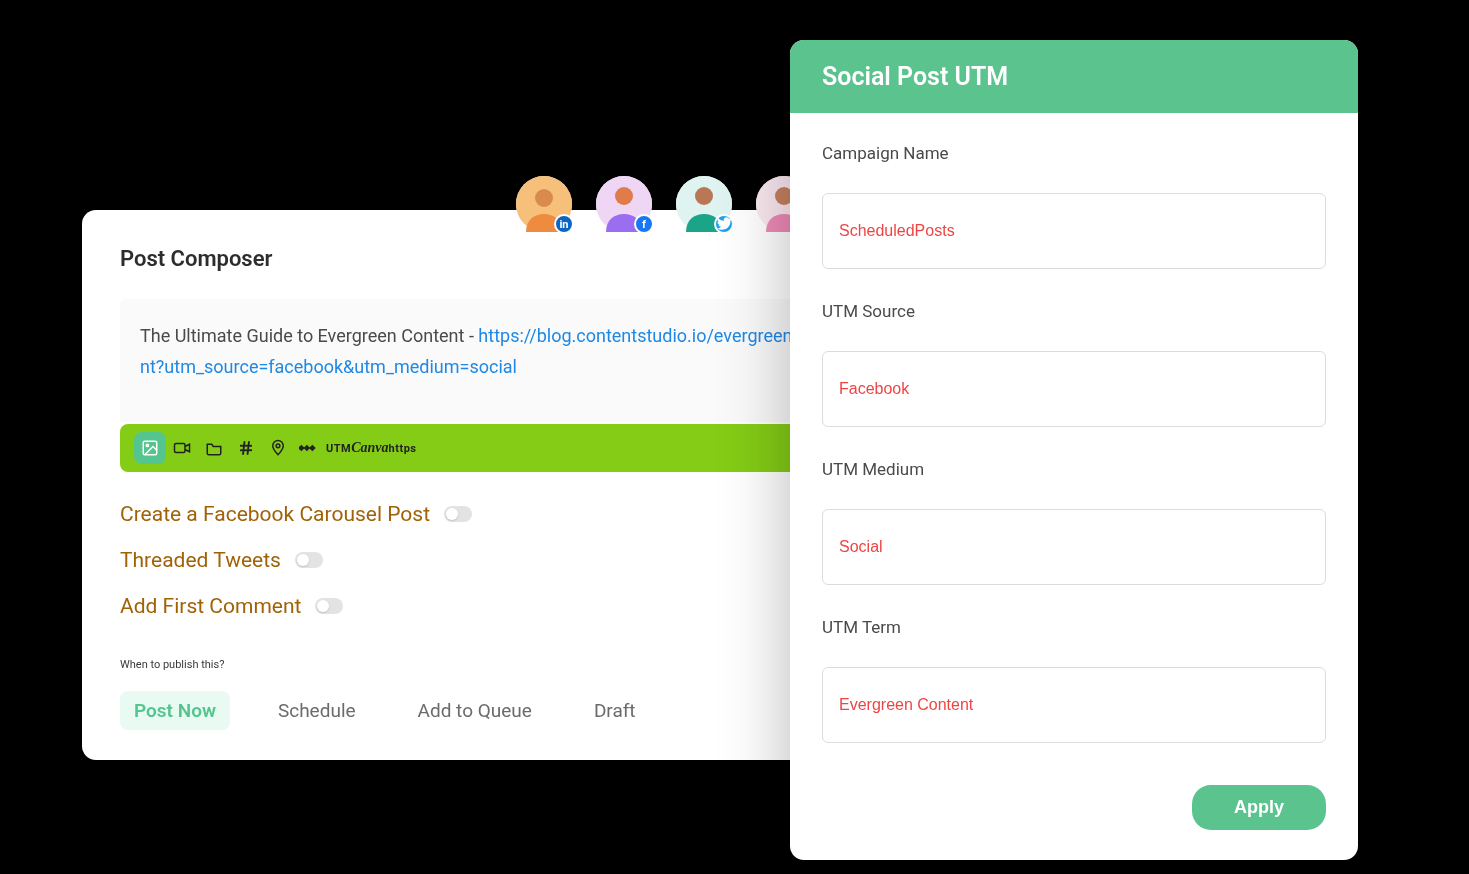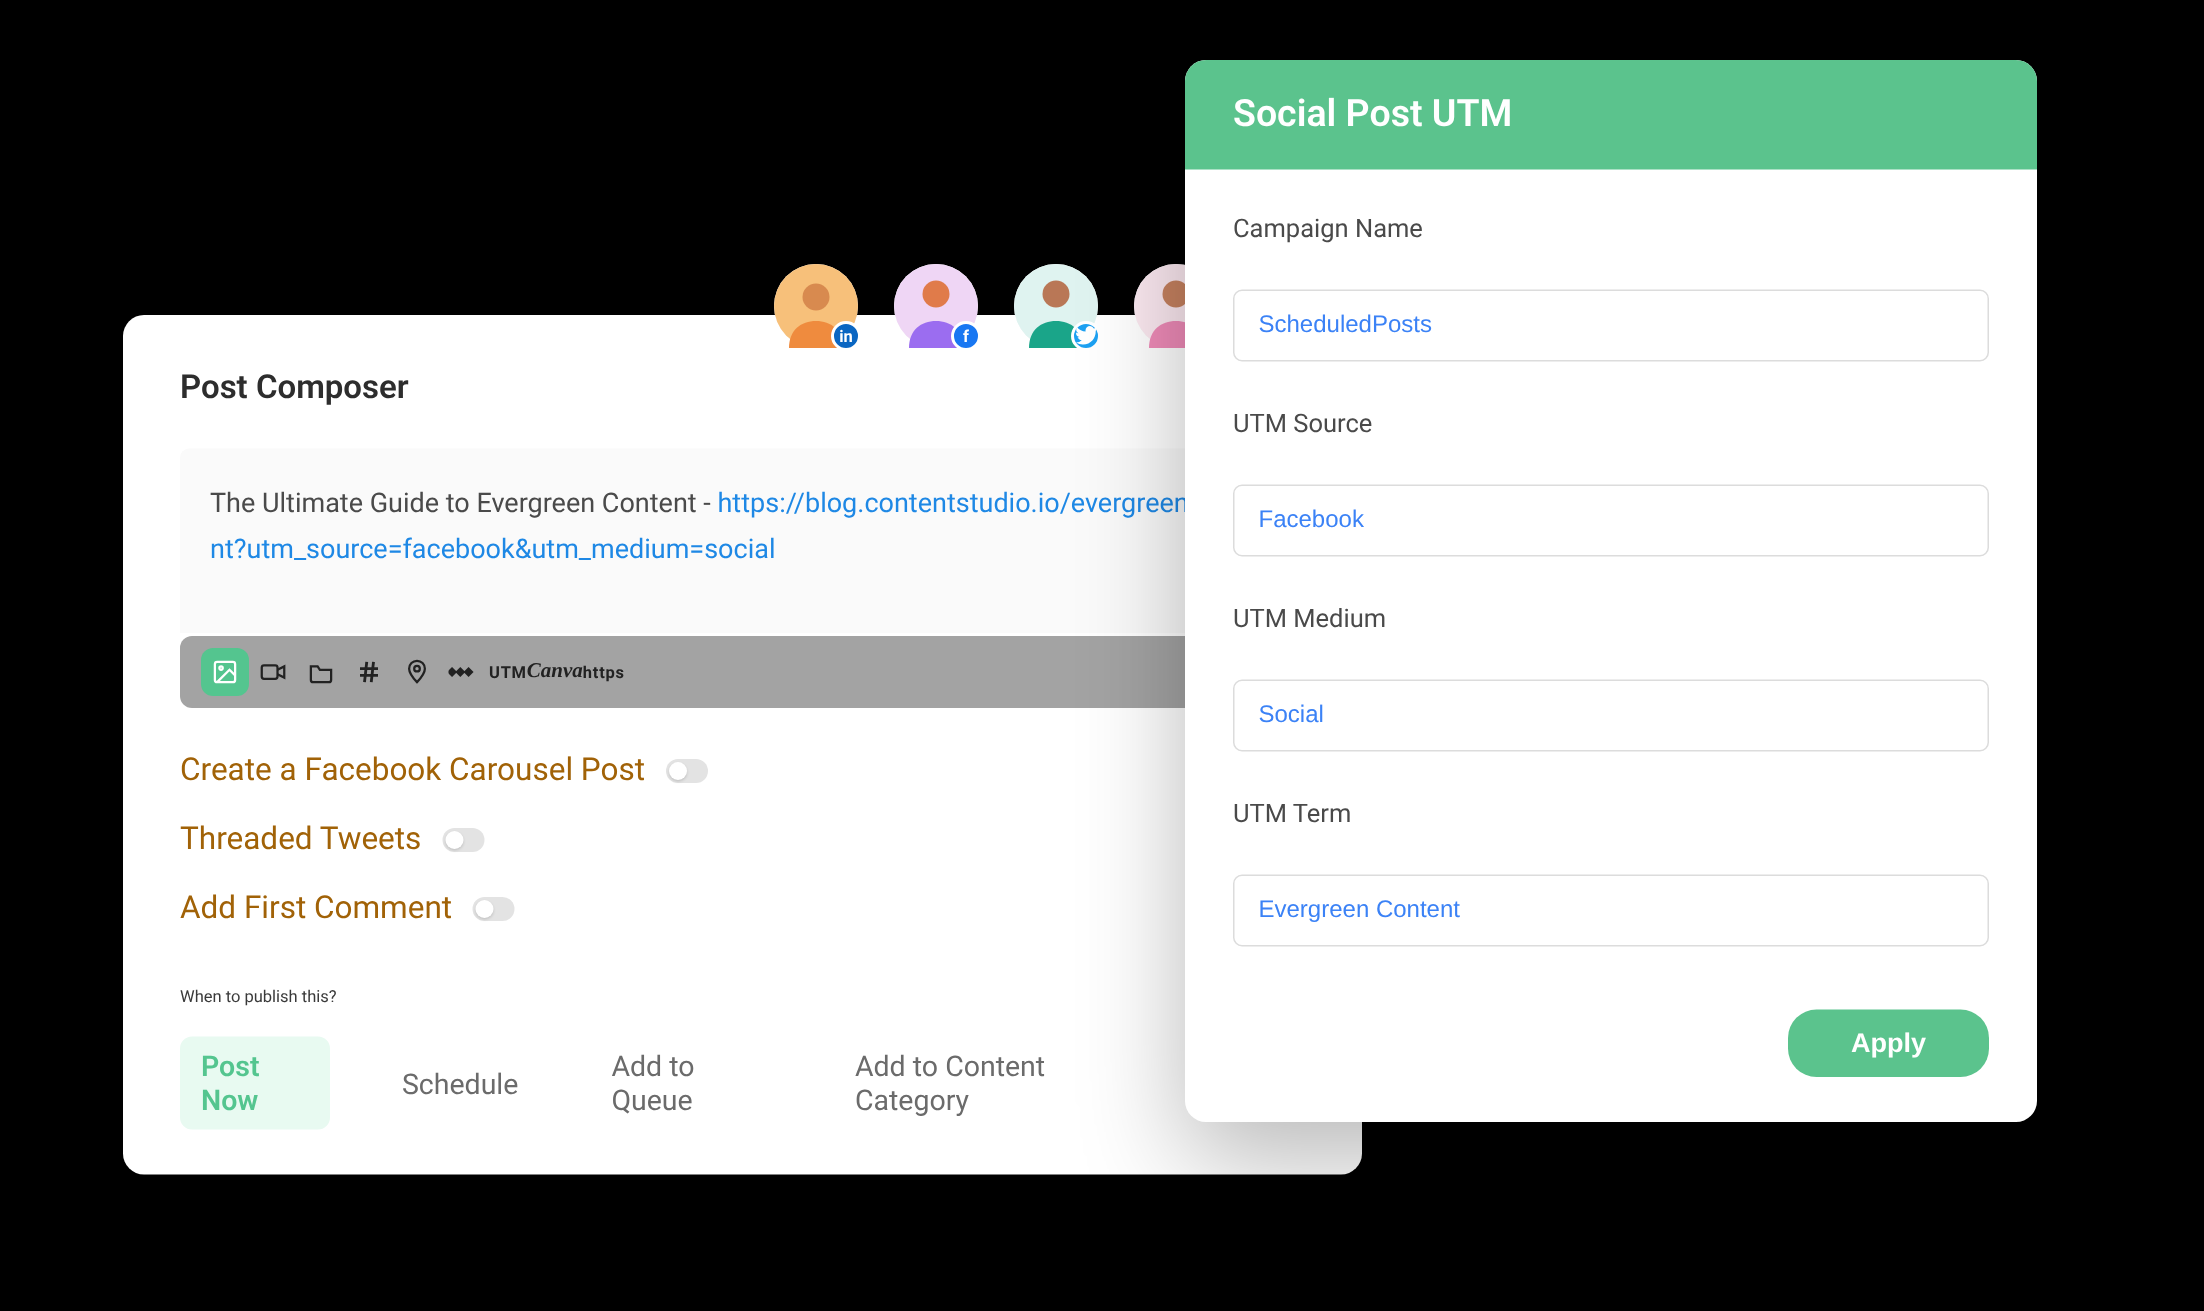--- a/index.html
+++ b/index.html
@@ -36,21 +36,21 @@
       font-size: 18px;
       line-height: 1.7;
       color: #4a4a4a;
     }
     .post-textbox a { color: #1e88e5; text-decoration: none; word-break: break-all; }
 
     
     .toolbar {
       display: flex;
       align-items: center;
-      background: #a3a3a3;
+      background: #84cc16;
       border-radius: 8px;
       padding: 8px 14px;
       margin-top: 2px;
     }
     .toolbar .icon-btn {
       width: 32px; height: 32px;
       display: flex; align-items: center; justify-content: center;
       cursor: pointer;
       color: #222;
     }
@@ -124,22 +124,22 @@
     .utm-header {
       background: #5bc38d;
       color: #fff;
       font-size: 25px;
       font-weight: 600;
       padding: 22px 32px;
     }
     .utm-body { padding: 22px 32px 30px 32px; display: flex; flex-direction: column; gap: 24px; }
     .utm-label { font-size: 17px; color: #4a4a4a; margin-top: 8px; margin-bottom: 6px; }
     .utm-input {
-      width: 100%; border: 1px solid #dcdcdc; border-radius: 6px; padding: 14px 16px;
-      font-size: 16px; color: #3b82f6; outline: none;
+      width: 100%; border: 1px solid #dcdcdc; border-radius: 6px; padding: 28px 16px;
+      font-size: 16px; color: #ef4444; outline: none;
     }
     .apply-row { display: flex; justify-content: flex-end; margin-top: 18px; }
     .apply-btn {
       background: #5bc38d; color: #fff; border: none; border-radius: 19px;
       padding: 12px 42px; font-size: 18px; font-weight: 600; cursor: pointer;
     }
   </style>
 </head>
 <body>
 
@@ -248,21 +248,20 @@
       <span>Add First Comment</span>
       <div class="toggle"></div>
     </div>
   </div>
 
   <div class="publish-label">When to publish this?</div>
   <div class="tabs">
     <div class="tab active">Post Now</div>
     <div class="tab">Schedule</div>
     <div class="tab">Add to Queue</div>
-    <div class="tab">Add to Content Category</div>
     <div class="tab">Draft</div>
   </div>
 </div>
 
 <div class="utm-card">
   <div class="utm-header">Social Post UTM</div>
   <div class="utm-body">
     <div class="utm-label">Campaign Name</div>
     <input class="utm-input" value="ScheduledPosts" style="">
 

